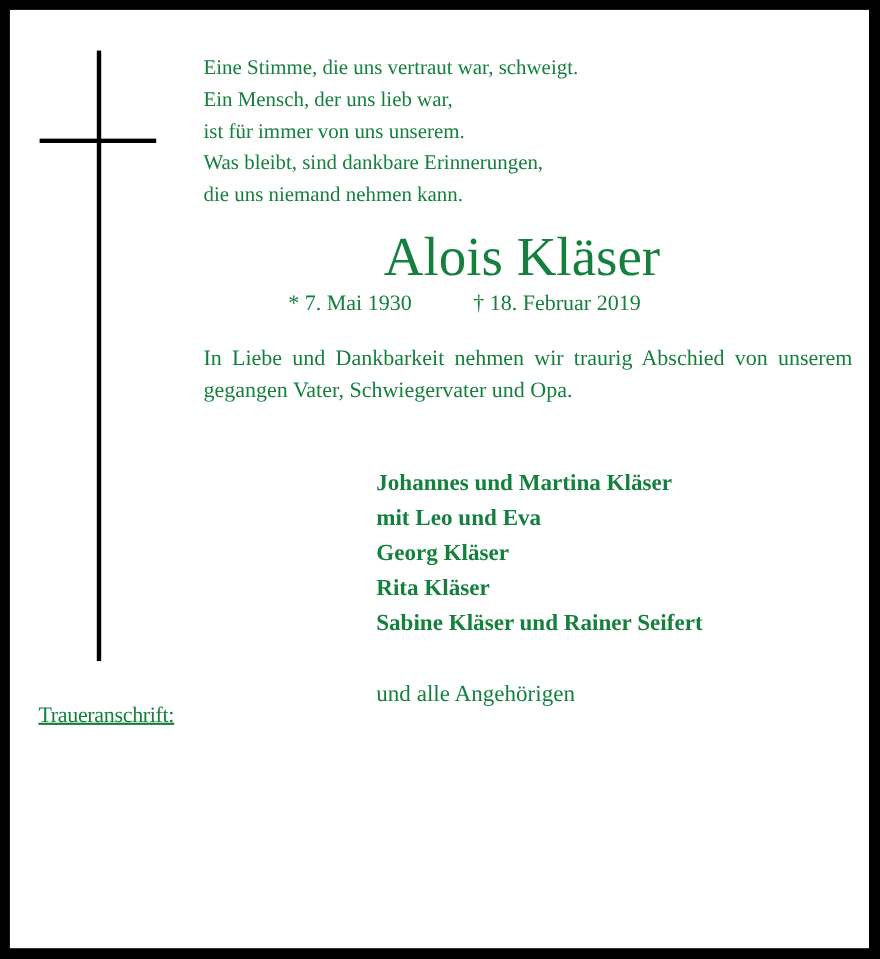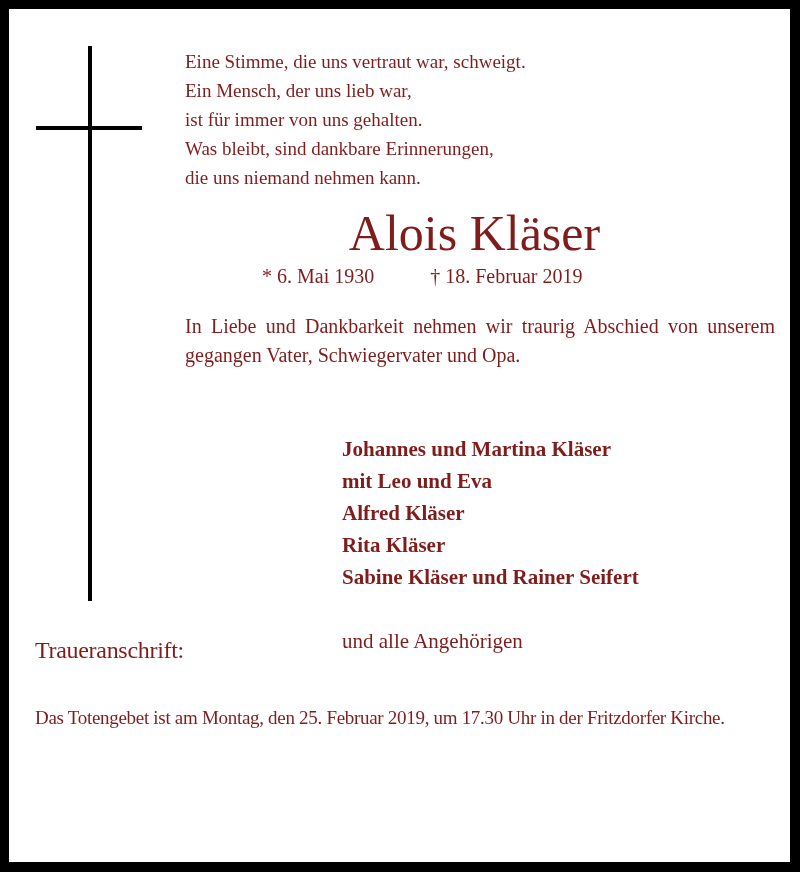--- a/index.html
+++ b/index.html
@@ -1,67 +1,66 @@
 <!DOCTYPE html>
 <html><head>
 <meta charset="utf-8">
 <style>
   html, body { margin: 0; padding: 0; }
   body { width: 800px; height: 872px; background: #000; position: relative; overflow: hidden; }
   .card { position: absolute; left: 9px; top: 9px; width: 781px; height: 853px; background: #fff; }
-  .serif { font-family: "DejaVu Serif", "Liberation Serif", serif; color: #7f1d1d; }
+  .serif { font-family: "DejaVu Serif", "Liberation Serif", serif; color: #15803d; }
   .cross-v { position: absolute; left: 79px; top: 37px; width: 4px; height: 555px; background: #000; }
   .cross-h { position: absolute; left: 27px; top: 117px; width: 106px; height: 4px; background: #000; }
   .poem { position: absolute; left: 176px; top: 38px; font-size: 19px; line-height: 29px; font-family: "Liberation Serif", serif; }
   .poem div { white-space: nowrap; }
   .name { position: absolute; left: 0; width: 781px; text-align: center; top: 196px; font-size: 50px; line-height: 56px; font-family: "Liberation Serif", serif; padding-left: 150px; box-sizing: border-box; }
   .dates { position: absolute; top: 254px; left: 253px; font-size: 20px; line-height: 26px; font-family: "Liberation Serif", serif; white-space: nowrap; }
   .dates span.birth { display: inline-block; }
   .dates span.death { display: inline-block; margin-left: 56px; }
   .intro { position: absolute; left: 176px; top: 303px; width: 590px; font-size: 20px; line-height: 29px; font-family: "Liberation Serif", serif; text-align: justify; }
-  .family { position: absolute; left: 333px; top: 424px; font-size: 21px; line-height: 32px; font-family: "Liberation Serif", serif; }
+  .family { position: absolute; left: 333px; top: 413px; font-size: 21px; line-height: 32px; font-family: "Liberation Serif", serif; }
   .family .b { font-weight: bold; white-space: nowrap; }
   .family .r { white-space: nowrap; margin-top: 32px; }
-  .address { position: absolute; left: 26px; top: 626px; font-size: 24px; line-height: 30px; font-family: "Liberation Serif", serif; }
+  .address { position: absolute; left: 26px; top: 626px; font-size: 20px; line-height: 30px; font-family: "Liberation Serif", serif; text-decoration: underline; }
   .address div { white-space: nowrap; letter-spacing: -0.3px; }
   .service { position: absolute; left: 26px; top: 695px; width: 742px; font-size: 19px; line-height: 27.5px; font-family: "Liberation Serif", serif; letter-spacing: -0.3px; }
   .service p { margin: 0; text-align: justify; }
 </style>
 </head>
 <body>
 
 <div class="card">
   <div class="cross-v"></div>
   <div class="cross-h"></div>
 
   <div class="poem serif">
     <div>Eine Stimme, die uns vertraut war, schweigt.</div>
     <div>Ein Mensch, der uns lieb war,</div>
-    <div>ist für immer von uns gehalten.</div>
+    <div>ist für immer von uns unserem.</div>
     <div>Was bleibt, sind dankbare Erinnerungen,</div>
     <div>die uns niemand nehmen kann.</div>
   </div>
 
   <div class="name serif">Alois Kläser</div>
 
   <div class="dates serif">
-    <span class="birth">* 6. Mai 1930</span><span class="death">† 18. Februar 2019</span>
+    <span class="birth">* 7. Mai 1930</span><span class="death">† 18. Februar 2019</span>
   </div>
 
   <div class="intro serif">In Liebe und Dankbarkeit nehmen wir traurig Abschied von unserem gegangen Vater, Schwieger­vater und Opa.</div>
 
   <div class="family serif">
     <div class="b">Johannes und Martina Kläser</div>
     <div class="b">mit Leo und Eva</div>
-    <div class="b">Alfred Kläser</div>
+    <div class="b">Georg Kläser</div>
     <div class="b">Rita Kläser</div>
     <div class="b">Sabine Kläser und Rainer Seifert</div>
     <div class="r">und alle Angehörigen</div>
   </div>
 
   <div class="address serif">
     <div>Traueranschrift:</div>
   </div>
 
   <div class="service serif">
-    <p>Das Totengebet ist am Montag, den 25. Februar 2019, um 17.30 Uhr in der Fritzdorfer Kirche.</p>
   </div>
 </div>
 
 </body></html>

